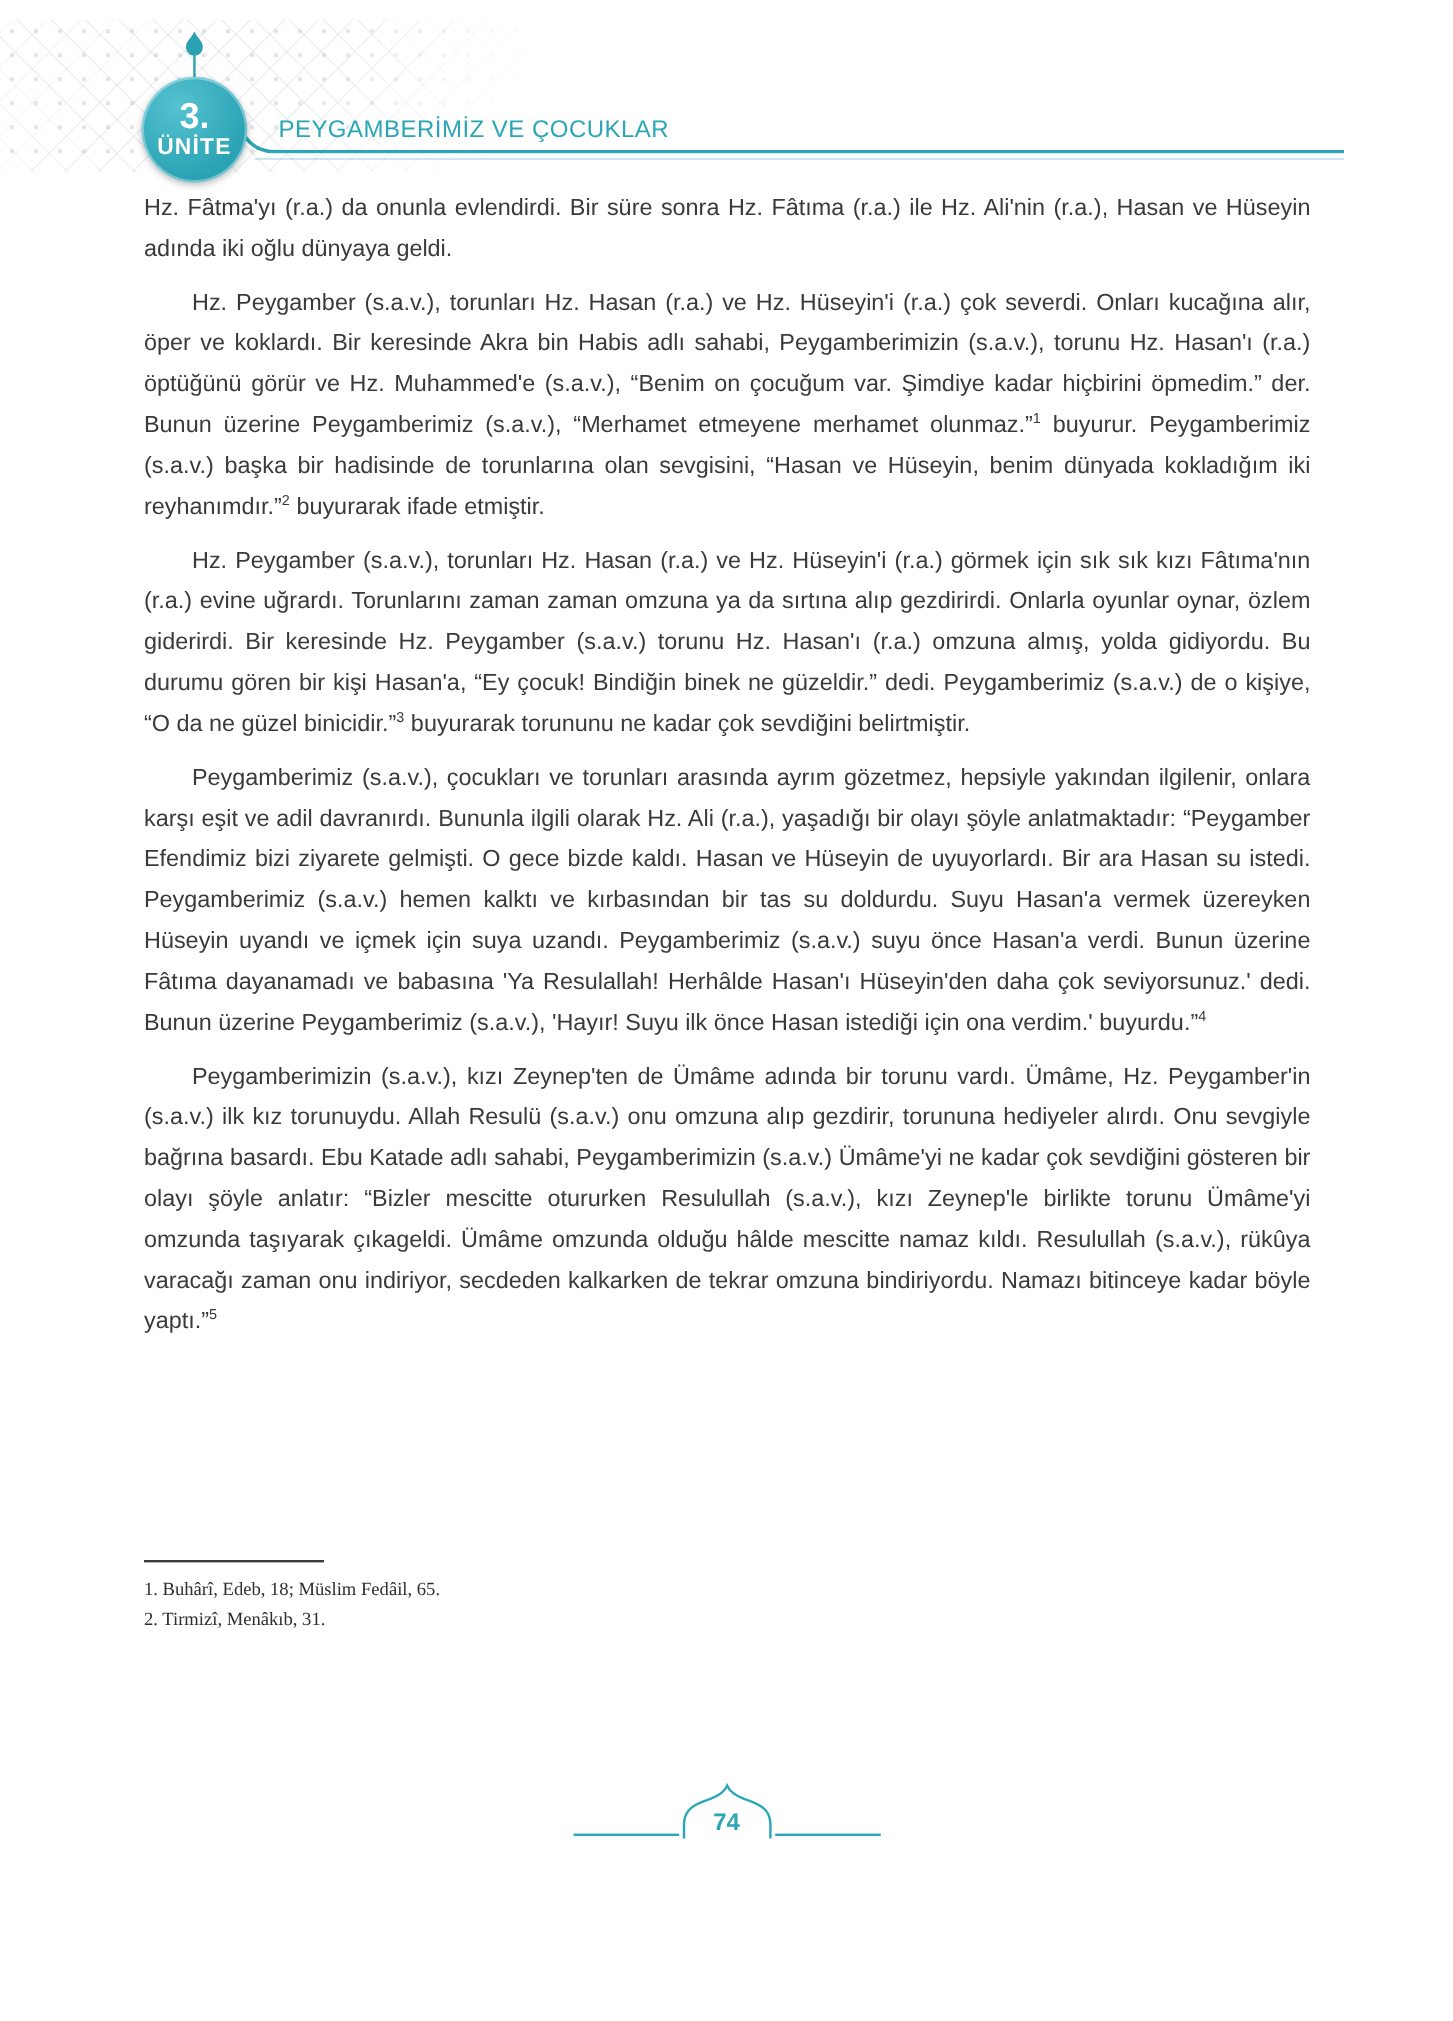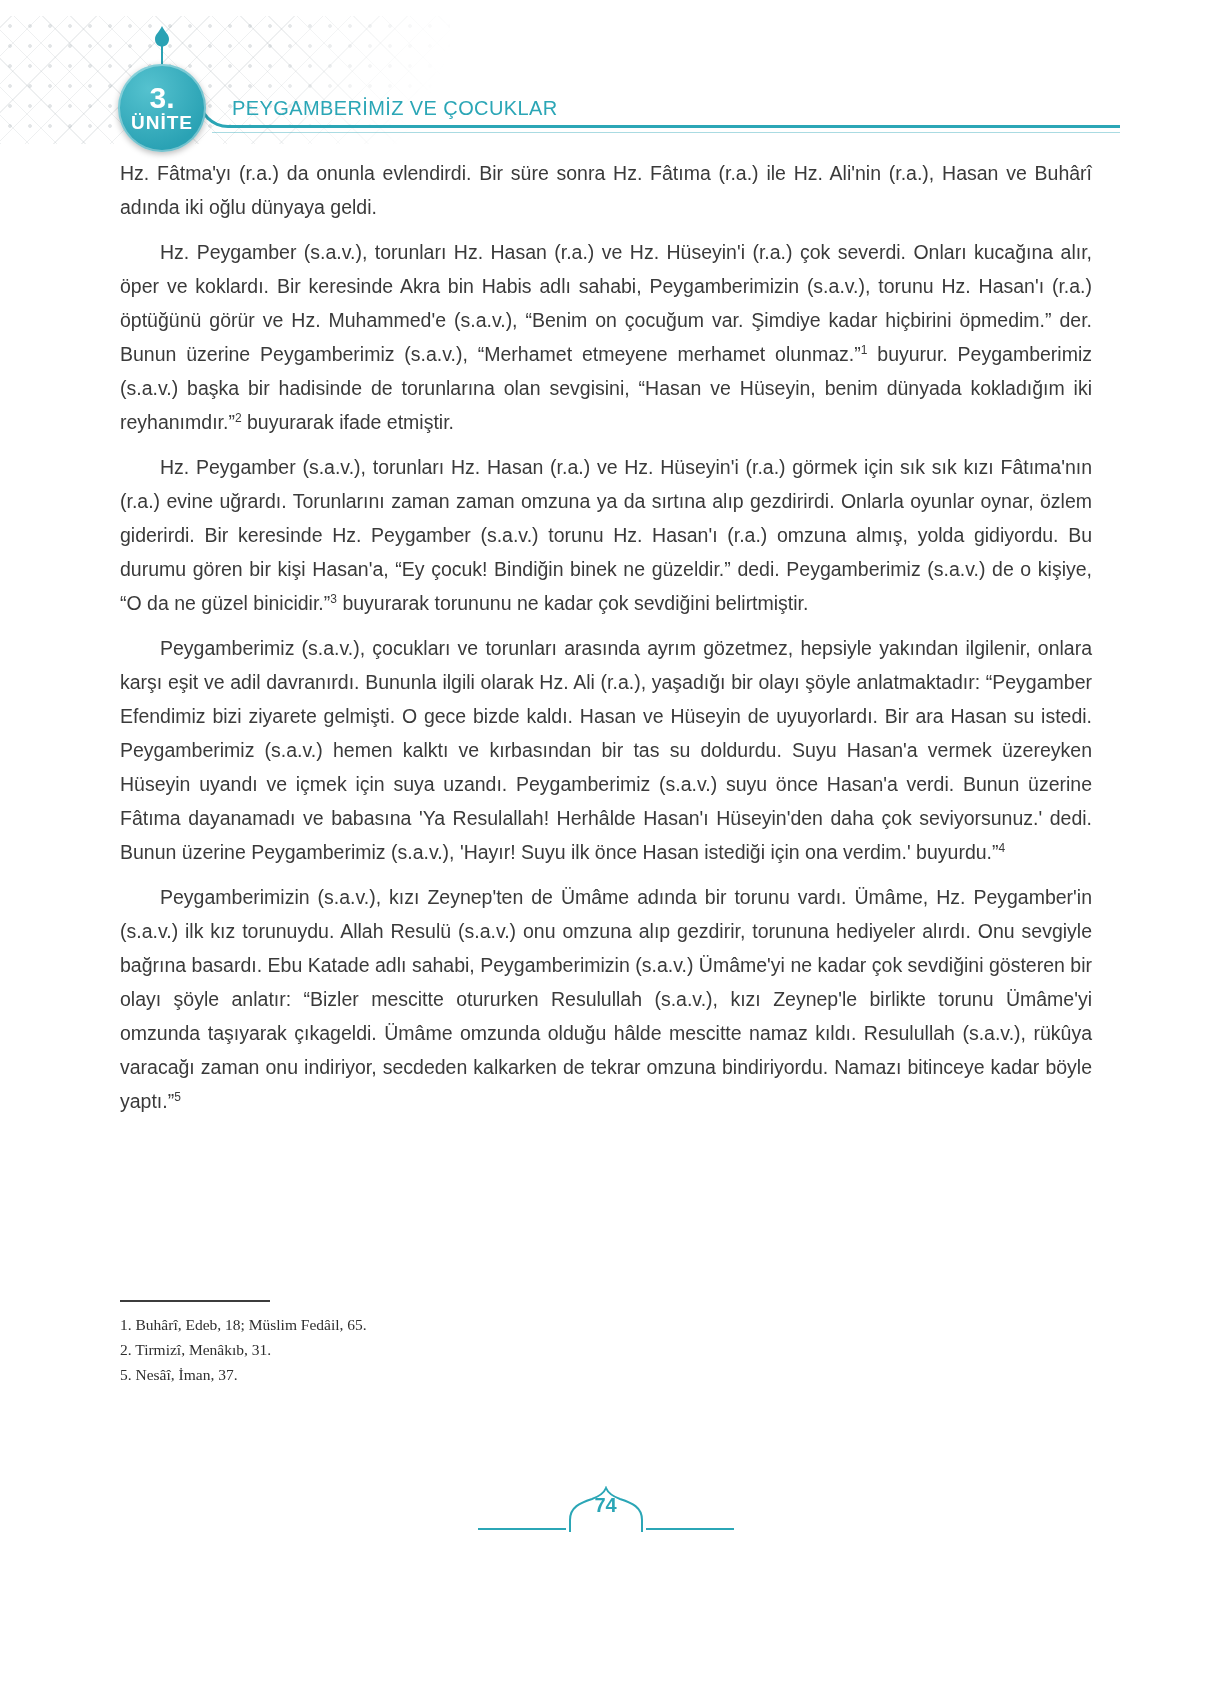--- a/index.html
+++ b/index.html
@@ -77,21 +77,21 @@
     display:flex;align-items:flex-end;justify-content:center;
   }
   .footer-line{width:88px;height:2px;background:var(--accent);margin-bottom:4px;}
   .page-number-emblem{
     position:relative;width:78px;height:48px;margin:0 1px;
     display:flex;align-items:flex-end;justify-content:center;
   }
   .page-number-emblem svg{position:absolute;left:0;top:0;}
   .page-number{
     position:relative;font-size:20px;font-weight:bold;color:var(--accent);
-    margin-bottom:17px;z-index:1;
+    margin-bottom:3px;z-index:1;
   }
 </style>
 </head>
 <body>
 
 <div class="page">
 
   <div class="corner-pattern"></div>
 
   <div class="header-rule"></div>
@@ -105,33 +105,32 @@
   </span>
 
   <div class="unit-badge">
     <span class="unit-number">3.</span>
     <span class="unit-label">ÜNİTE</span>
   </div>
 
   <div class="header-title">PEYGAMBERİMİZ VE ÇOCUKLAR</div>
 
   <div class="body-text">
-      <p class=""><span>Hz. Fâtma'yı (r.a.) da onunla evlendirdi. Bir süre sonra Hz. Fâtıma (r.a.) ile Hz. Ali'nin (r.a.), Hasan ve Buhârî adında iki oğlu dünyaya geldi.</span></p>
+      <p class=""><span>Hz. Fâtma'yı (r.a.) da onunla evlendirdi. Bir süre sonra Hz. Fâtıma (r.a.) ile Hz. Ali'nin (r.a.), Hasan ve Hüseyin adında iki oğlu dünyaya geldi.</span></p>
       <p class="indent"><span>Hz. Peygamber (s.a.v.), torunları Hz. Hasan (r.a.) ve Hz. Hüseyin'i (r.a.) çok severdi. Onları kucağına alır, öper ve koklardı. Bir keresinde Akra bin Habis adlı sahabi, Peygamberimizin (s.a.v.), torunu Hz. Hasan'ı (r.a.) öptüğünü görür ve Hz. Muhammed'e (s.a.v.), “Benim on çocuğum var. Şimdiye kadar hiçbirini öpmedim.” der. Bunun üzerine Peygamberimiz (s.a.v.), </span><span class="bold">“Merhamet etmeyene merhamet olunmaz.”</span><sup>1</sup><span> buyurur. Peygamberimiz (s.a.v.) başka bir hadisinde de torunlarına olan sevgisini, </span><span class="bold">“Hasan ve Hüseyin, benim dünyada kokladığım iki reyhanımdır.”</span><sup>2</sup><span> buyurarak ifade etmiştir.</span></p>
       <p class="indent"><span>Hz. Peygamber (s.a.v.), torunları Hz. Hasan (r.a.) ve Hz. Hüseyin'i (r.a.) görmek için sık sık kızı Fâtıma'nın (r.a.) evine uğrardı. Torunlarını zaman zaman omzuna ya da sırtına alıp gezdirirdi. Onlarla oyunlar oynar, özlem giderirdi. Bir keresinde Hz. Peygamber (s.a.v.) torunu Hz. Hasan'ı (r.a.) omzuna almış, yolda gidiyordu. Bu durumu gören bir kişi Hasan'a, “Ey çocuk! Bindiğin binek ne güzeldir.” dedi. Peygamberimiz (s.a.v.) de o kişiye, </span><span class="bold">“O da ne güzel binicidir.”</span><sup>3</sup><span> buyurarak torununu ne kadar çok sevdiğini belirtmiştir.</span></p>
       <p class="indent"><span>Peygamberimiz (s.a.v.), çocukları ve torunları arasında ayrım gözetmez, hepsiyle yakından ilgilenir, onlara karşı eşit ve adil davranırdı. Bununla ilgili olarak Hz. Ali (r.a.), yaşadığı bir olayı şöyle anlatmaktadır: “Peygamber Efendimiz bizi ziyarete gelmişti. O gece bizde kaldı. Hasan ve Hüseyin de uyuyorlardı. Bir ara Hasan su istedi. Peygamberimiz (s.a.v.) hemen kalktı ve kırbasından bir tas su doldurdu. Suyu Hasan'a vermek üzereyken Hüseyin uyandı ve içmek için suya uzandı. Peygamberimiz (s.a.v.) suyu önce Hasan'a verdi. Bunun üzerine Fâtıma dayanamadı ve babasına 'Ya Resulallah! Herhâlde Hasan'ı Hüseyin'den daha çok seviyorsunuz.' dedi. Bunun üzerine Peygamberimiz (s.a.v.), </span><span class="bold">'Hayır! Suyu ilk önce Hasan istediği için ona verdim.'</span><span> buyurdu.”</span><sup>4</sup></p>
       <p class="indent"><span>Peygamberimizin (s.a.v.), kızı Zeynep'ten de Ümâme adında bir torunu vardı. Ümâme, Hz. Peygamber'in (s.a.v.) ilk kız torunuydu. Allah Resulü (s.a.v.) onu omzuna alıp gezdirir, torununa hediyeler alırdı. Onu sevgiyle bağrına basardı. Ebu Katade adlı sahabi, Peygamberimizin (s.a.v.) Ümâme'yi ne kadar çok sevdiğini gösteren bir olayı şöyle anlatır: “Bizler mescitte otururken Resulullah (s.a.v.), kızı Zeynep'le birlikte torunu Ümâme'yi omzunda taşıyarak çıkageldi. Ümâme omzunda olduğu hâlde mescitte namaz kıldı. Resulullah (s.a.v.), rükûya varacağı zaman onu indiriyor, secdeden kalkarken de tekrar omzuna bindiriyordu. Namazı bitinceye kadar böyle yaptı.”</span><sup>5</sup></p>
     </div>
 
   <div class="footnotes">
     <div class="fn-rule"></div>
     <div>
         <div class="footnote">1. Buhârî, Edeb, 18; Müslim Fedâil, 65.</div>
         <div class="footnote">2. Tirmizî, Menâkıb, 31.</div>
-        <div class="footnote">5. Nesâî, İman, 37.</div>
       </div>
   </div>
 
   <div class="page-footer">
     <div class="footer-line"></div>
     <div class="page-number-emblem">
       <svg width="78" height="48" viewBox="0 0 78 48">
         <path d="M3 46 L3 34 C3 21 13 17 25 13 C33 10 37 7 39 2 C41 7 45 10 53 13 C65 17 75 21 75 34 L75 46" fill="none" stroke="#2ba6b6" stroke-width="2"></path>
       </svg>
       <span class="page-number">74</span>

